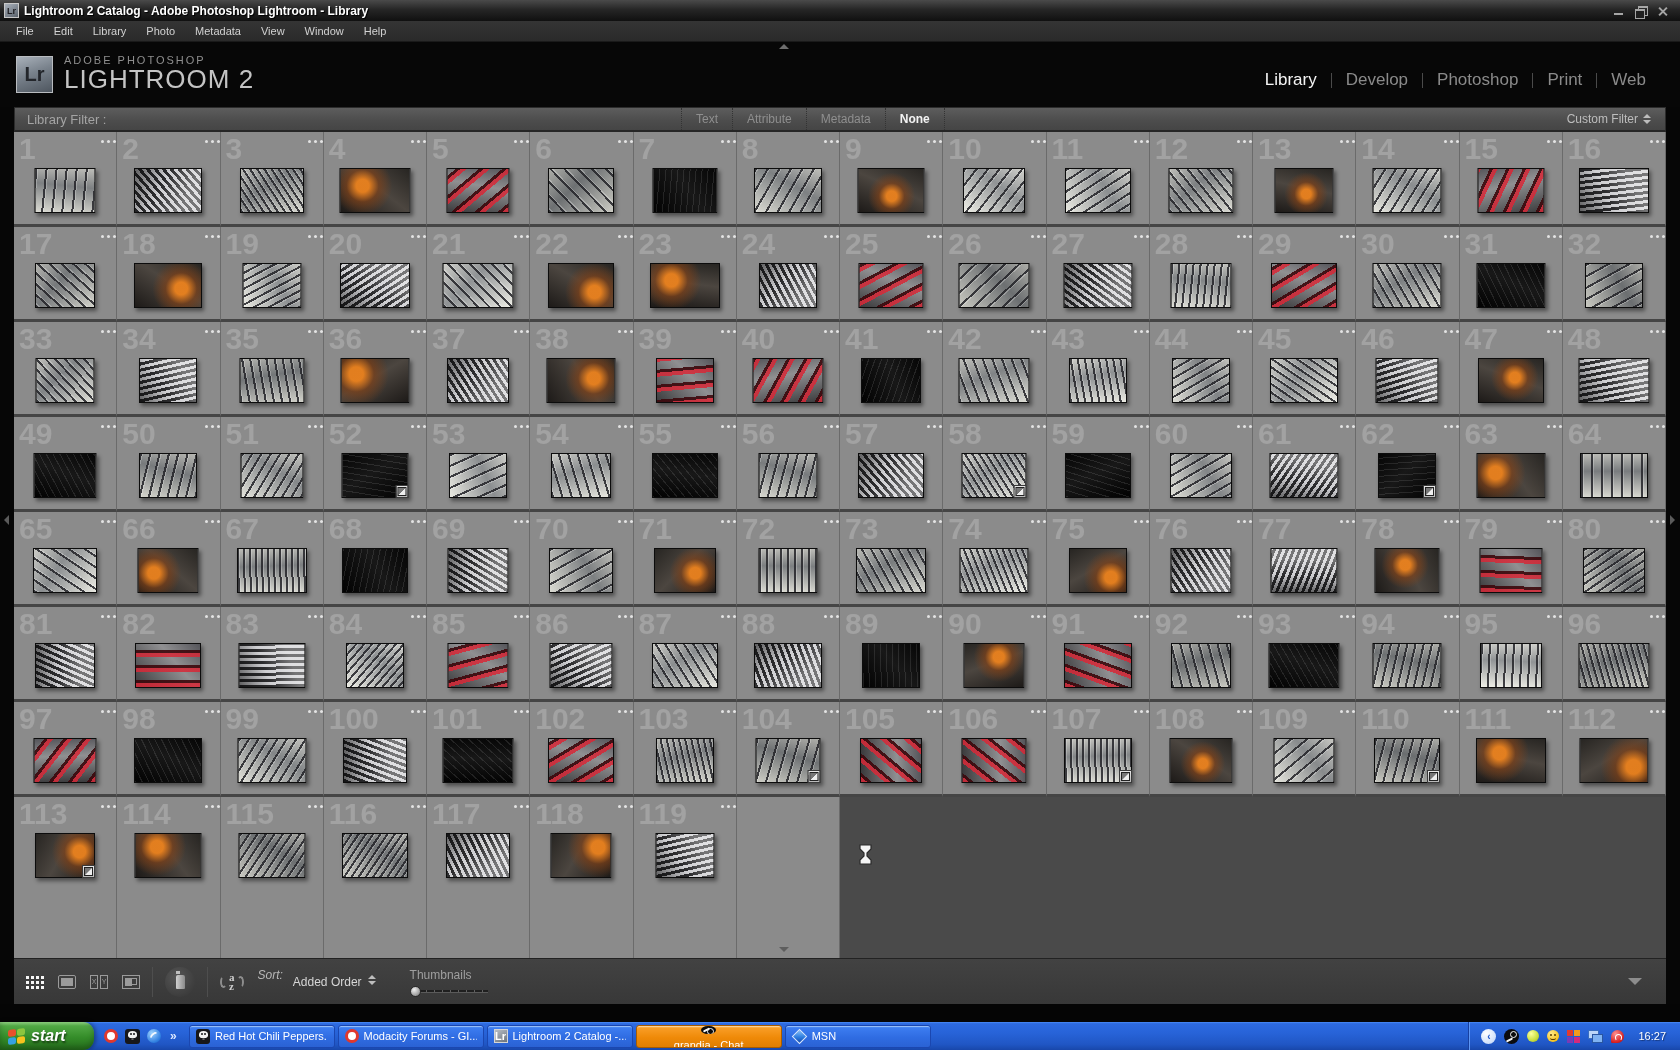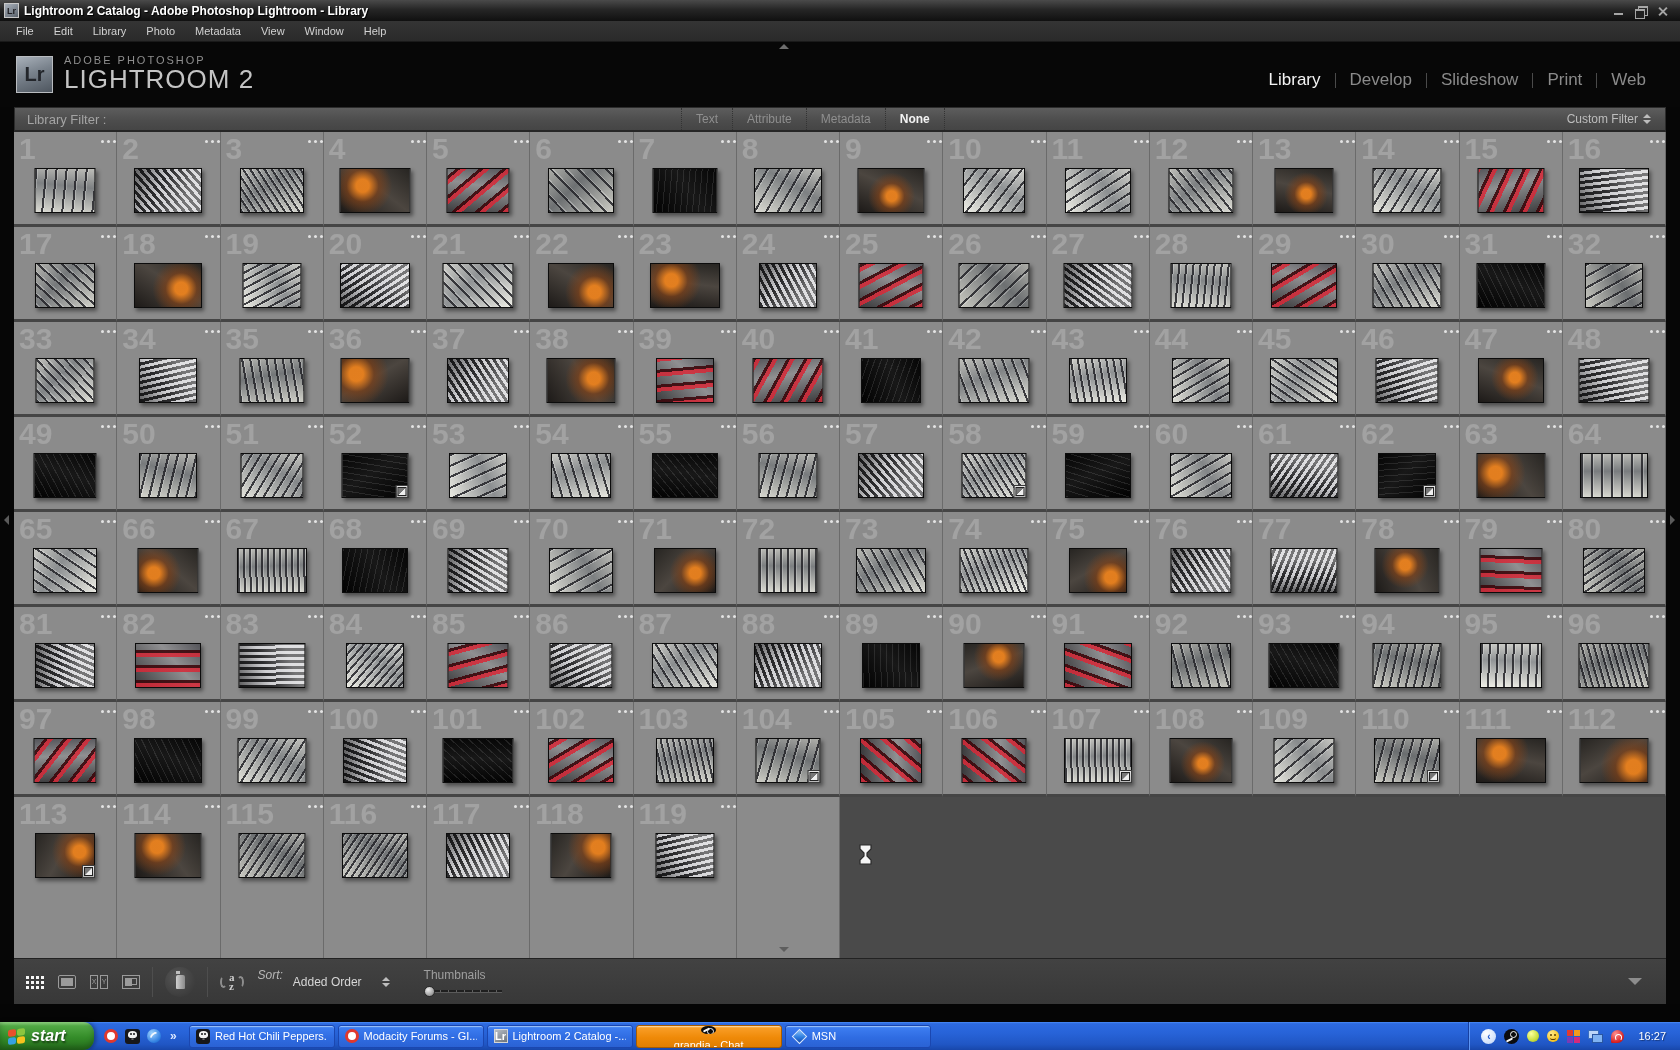--- a/index.html
+++ b/index.html
@@ -117,21 +117,21 @@
   .spray-can { position:relative; width:9px; height:14px; background:linear-gradient(90deg,#cfcfcf,#8a8a8a);
     border-radius:2px 2px 1px 1px; }
   .spray-can::before { content:""; position:absolute; left:0px; top:-4px; width:4px; height:3px; background:#bdbdbd; }
   .sortdir { display:flex; align-items:center; gap:2px; cursor:default; }
   .sortdir .arc { width:7px; height:12px; border:2px solid #8d8d8d; border-radius:50%; }
   .sortdir .arc.l { border-right-color:transparent; border-top-color:transparent; }
   .sortdir .arc.r { border-left-color:transparent; border-bottom-color:transparent; }
   .sortdir .az { display:flex; flex-direction:column; line-height:9px; color:#cfcfcf;
     font-size:11px; font-weight:bold; font-family:"Liberation Serif","DejaVu Serif",serif; }
   #sort-label { margin:0 10px 14px 14px;font-style:italic; }
-  #sort-value { display:flex; align-items:center; gap:20px; color:#d6d6d6; cursor:default; }
+  #sort-value { display:flex; gap:6px; color:#d6d6d6; cursor:default; }
   #thumb-ctl { display:flex; flex-direction:column; margin-left:34px; gap:4px; }
   #thumb-label { color:#9f9f9f; }
   .slider { position:relative; width:78px; height:10px; }
   .slider .track { position:absolute; left:0; top:4px; width:78px; height:3px; background:#1f1f1f;
     border-bottom:1px solid #5a5a5a; background-image:repeating-linear-gradient(90deg,#606060 0 1px,transparent 1px 8px); }
   .slider .knob { position:absolute; left:0px; top:0px; width:11px; height:11px; border-radius:50%;
     background:radial-gradient(circle at 35% 30%,#efefef,#9a9a9a 70%,#6c6c6c); border:1px solid #2a2a2a; }
   #tb-chevron { margin-left:auto; margin-right:24px; width:0; height:0;
     border-left:7px solid transparent; border-right:7px solid transparent; border-top:7px solid #8d8d8d; cursor:default; }
 
@@ -244,21 +244,21 @@
     <div id="lr-logo">Lr</div>
     <div id="brand">
       <div class="l1">ADOBE PHOTOSHOP</div>
       <div class="l2">LIGHTROOM 2</div>
     </div>
     <div id="modules">
         <span class="module active">Library</span>
         <span class="module-sep"></span>
         <span class="module">Develop</span>
         <span class="module-sep"></span>
-        <span class="module">Slideshow</span>
+        <span class="module">Photoshop</span>
         <span class="module-sep"></span>
         <span class="module">Print</span>
         <span class="module-sep"></span>
         <span class="module">Web</span>
       </div>
   </div>
 
   <div id="filterbar">
     <div class="fb-label">Library Filter :</div>
     <div id="fb-options">

